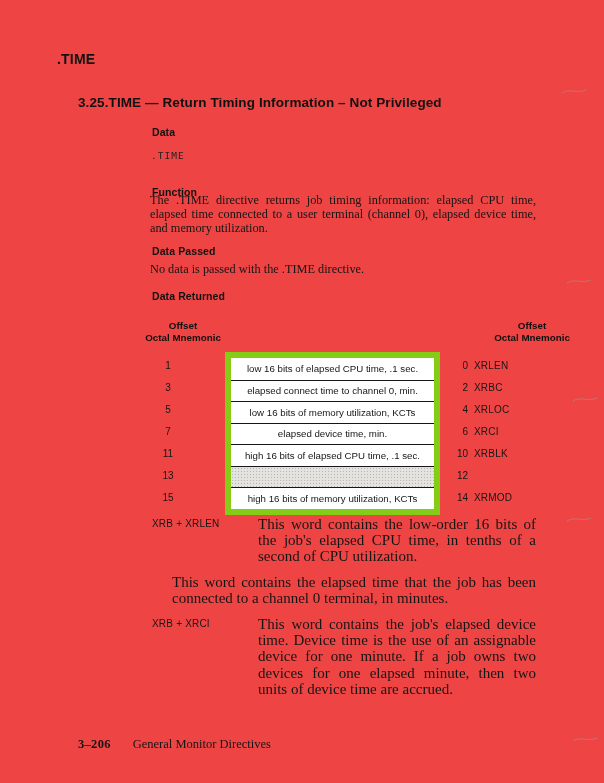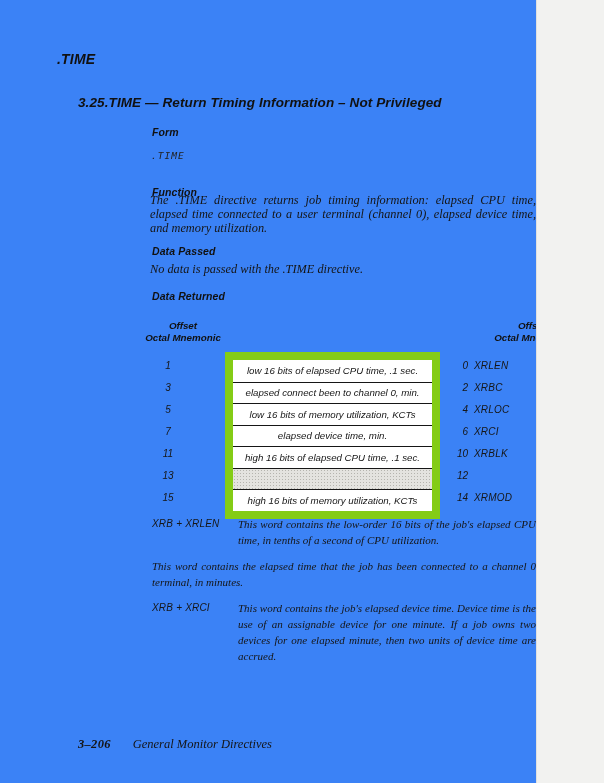--- a/index.html
+++ b/index.html
@@ -1,24 +1,23 @@
 <!DOCTYPE html>
 <html><head>
 <meta charset="utf-8">
 <style>
   html,body{margin:0;padding:0;background:#f2f2f0;}
   #page{
     position:relative;
-    width:536px;height:783px;
-    background:#3b82f6;
+    width:604px;height:783px;
+    background:#ef4444;
     font-family:"Liberation Serif","DejaVu Serif",serif;
     color:#1a1a1a;
     overflow:hidden;
     box-shadow:0 0 0 1px #e0e0de;
-    font-style:italic;
   }
 
   .running-header{
     position:absolute;left:57px;top:51px;
     font-family:"Liberation Sans",sans-serif;
     font-weight:bold;font-size:14px;letter-spacing:.2px;color:#111;
   }
   .section-heading{
     position:absolute;left:78px;top:95px;
     font-family:"Liberation Sans",sans-serif;
@@ -55,21 +54,21 @@
   #right-col-header{left:486px;}
 
   #diagram-left-offsets{
     position:absolute;left:148px;top:354px;width:40px;
     font-family:"Liberation Sans",sans-serif;font-size:10px;color:#161616;
   }
   #diagram-left-offsets .off-cell{height:22px;display:flex;align-items:center;justify-content:center;}
 
   #diagram-box{
     position:absolute;left:225px;top:352px;width:215px;
-    border:8px solid #84cc16;box-sizing:border-box;
+    border:6px solid #84cc16;box-sizing:border-box;
     background:#fff;
   }
   #diagram-box .box-row{
     height:21.5px;box-sizing:border-box;
     display:flex;align-items:center;justify-content:center;
     font-family:"Liberation Sans",sans-serif;font-size:9.7px;color:#161616;
     border-top:1px solid #161616;
     white-space:nowrap;
   }
   #diagram-box .box-row:first-child{border-top:none;}
@@ -91,22 +90,22 @@
     position:absolute;left:152px;top:516px;width:384px;
   }
   #definitions .def-entry{display:flex;margin-bottom:9.5px;justify-content:center;}
   #definitions .def-term{
     width:86px;flex:0 0 86px;
     font-family:"Liberation Sans",sans-serif;
     font-size:10px;color:#161616;letter-spacing:.2px;
     padding-top:2px;white-space:nowrap;
   }
   #definitions .def-text{
-    flex:1;font-size:11px;line-height:16.2px;
-    text-align:justify;color:#151515;
+    flex:1;font-size:15px;line-height:16.2px;
+    text-align:justify;color:#151515;margin-left:20px;
   }
 
   .footer{
     position:absolute;left:78px;top:737px;
     display:flex;gap:22px;align-items:center;
     font-size:12.5px;color:#151515;
   }
   .footer .page-num{font-weight:bold;letter-spacing:.3px;}
 
   .scan-mark{position:absolute;width:26px;height:10px;opacity:.55;}
@@ -117,21 +116,21 @@
 
 <div id="page">
 
   <div class="running-header">.TIME</div>
 
   <div class="section-heading">
     <span>3.25</span>
     <span>.TIME — Return Timing Information – Not Privileged</span>
   </div>
 
-  <div class="subhead" style="top:126px">Form</div>
+  <div class="subhead" style="top:126px">Data</div>
   <div class="code-line">.TIME</div>
 
   <div class="subhead" style="top:186px">Function</div>
   <div class="body-text" style="top:193px">The .TIME directive returns job timing information: elapsed CPU time, elapsed time connected to a user terminal (channel 0), elapsed device time, and memory utilization.</div>
 
   <div class="subhead" style="top:245px">Data Passed</div>
   <div class="body-text" style="top:262px">No data is passed with the .TIME directive.</div>
 
   <div class="subhead" style="top:290px">Data Returned</div>
 
@@ -149,21 +148,21 @@
       <div class="off-cell">1</div>
       <div class="off-cell">3</div>
       <div class="off-cell">5</div>
       <div class="off-cell">7</div>
       <div class="off-cell">11</div>
       <div class="off-cell">13</div>
       <div class="off-cell">15</div>
     </div>
   <div id="diagram-box">
       <div class="box-row">low 16 bits of elapsed CPU time, .1 sec.</div>
-      <div class="box-row">elapsed connect been to channel 0, min.</div>
+      <div class="box-row">elapsed connect time to channel 0, min.</div>
       <div class="box-row">low 16 bits of memory utilization, KCTs</div>
       <div class="box-row">elapsed device time, min.</div>
       <div class="box-row">high 16 bits of elapsed CPU time, .1 sec.</div>
       <div class="box-row shaded"></div>
       <div class="box-row">high 16 bits of memory utilization, KCTs</div>
     </div>
   <div id="diagram-right-annos">
       <div class="anno-cell">
         <span class="anno-num">0</span>
         <span class="anno-mn">XRLEN</span>

